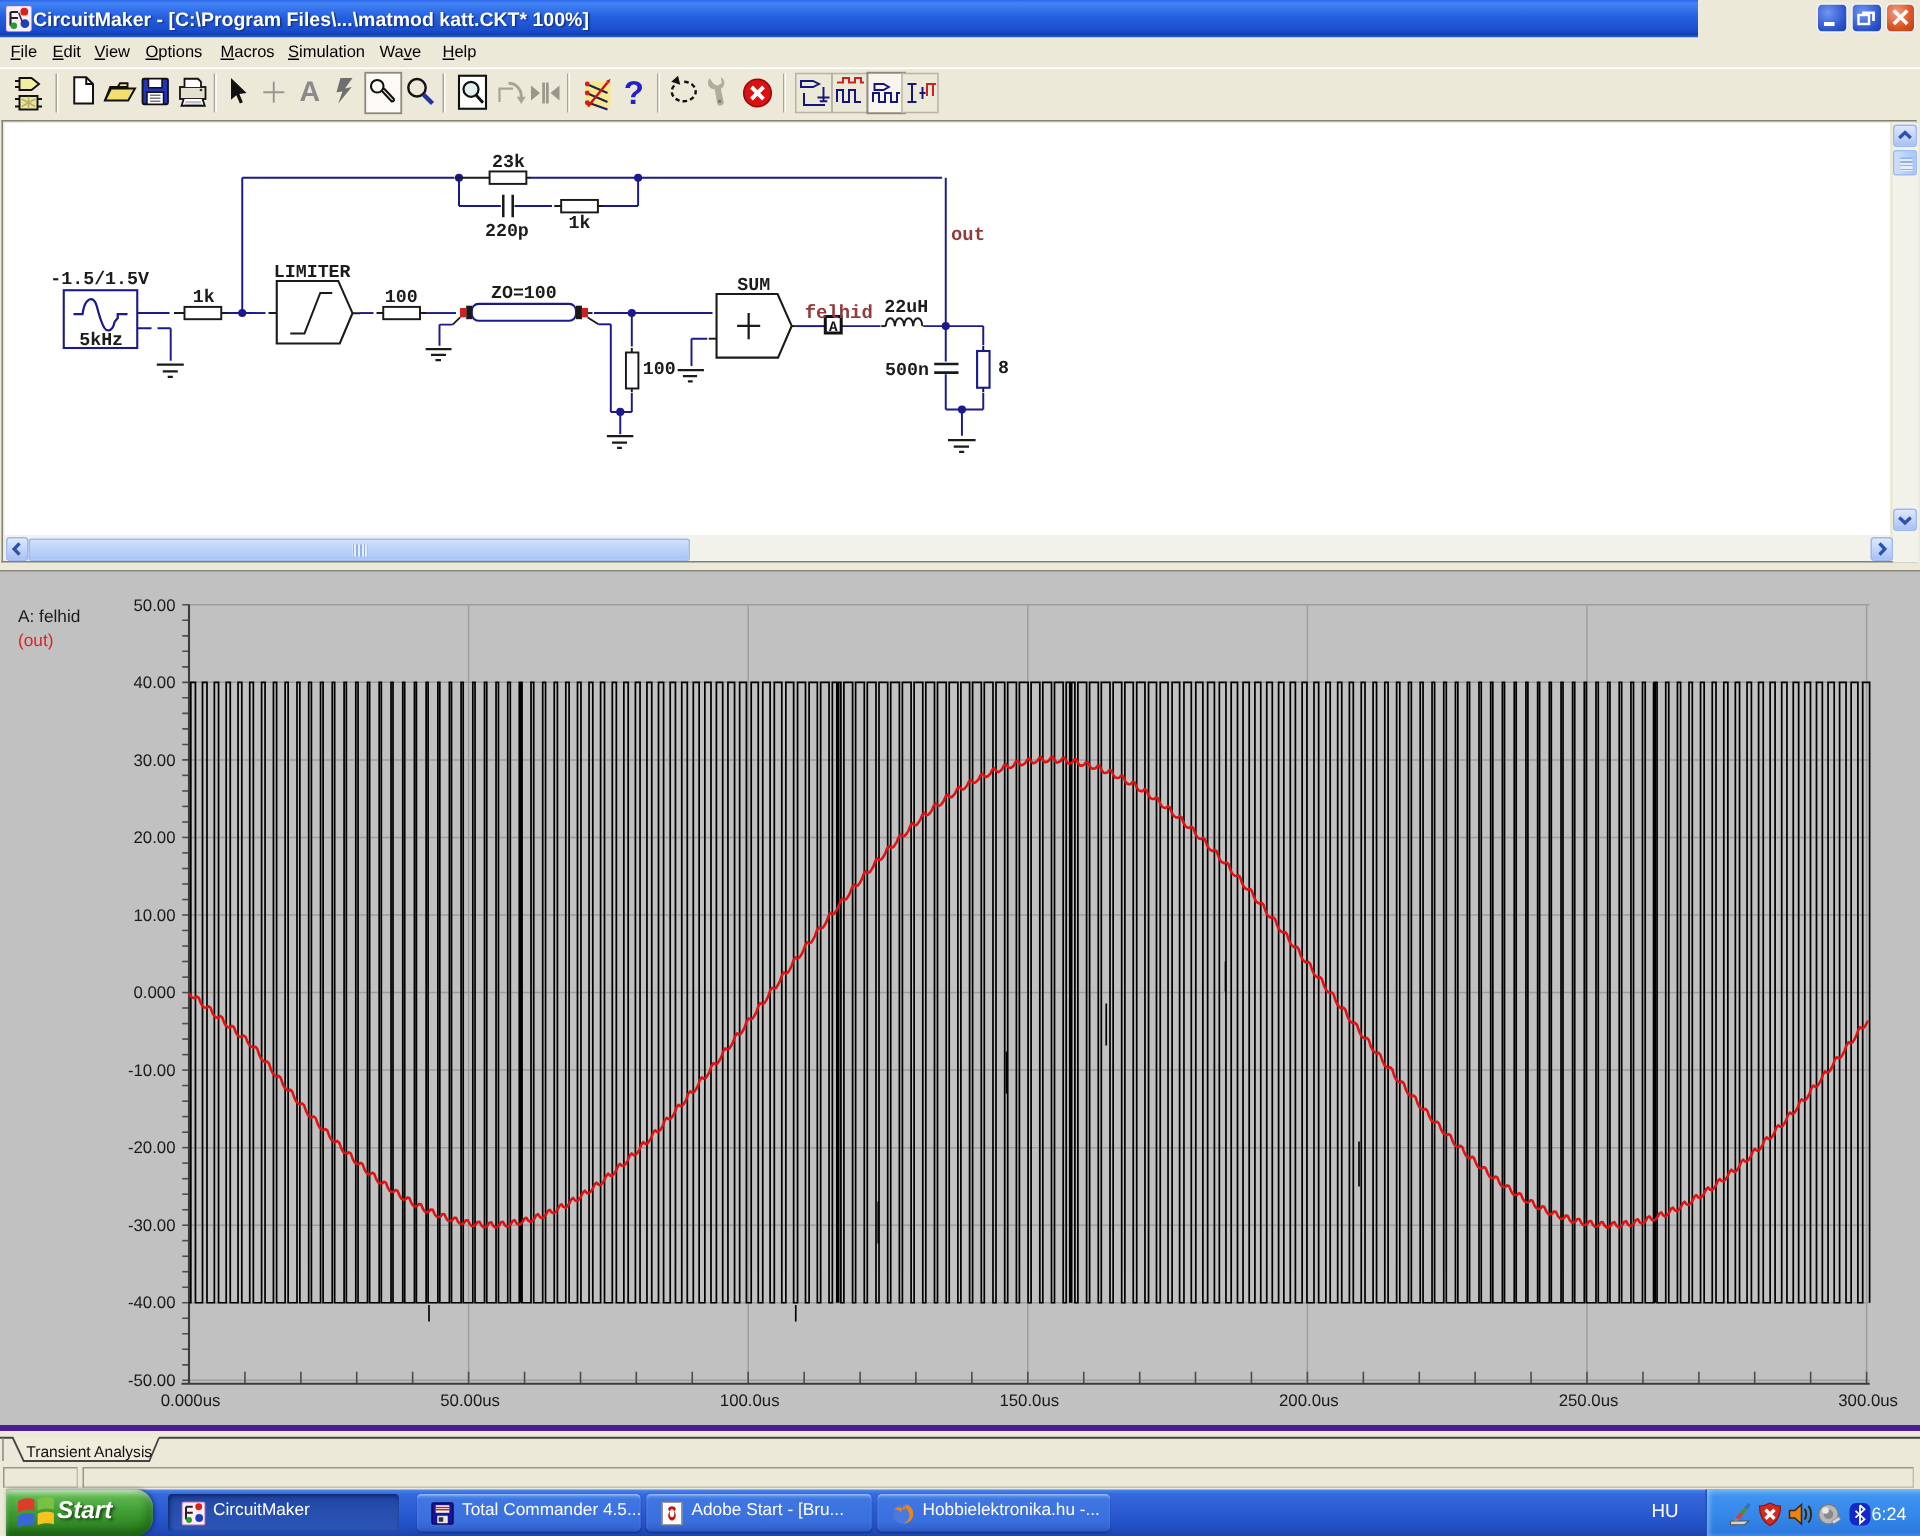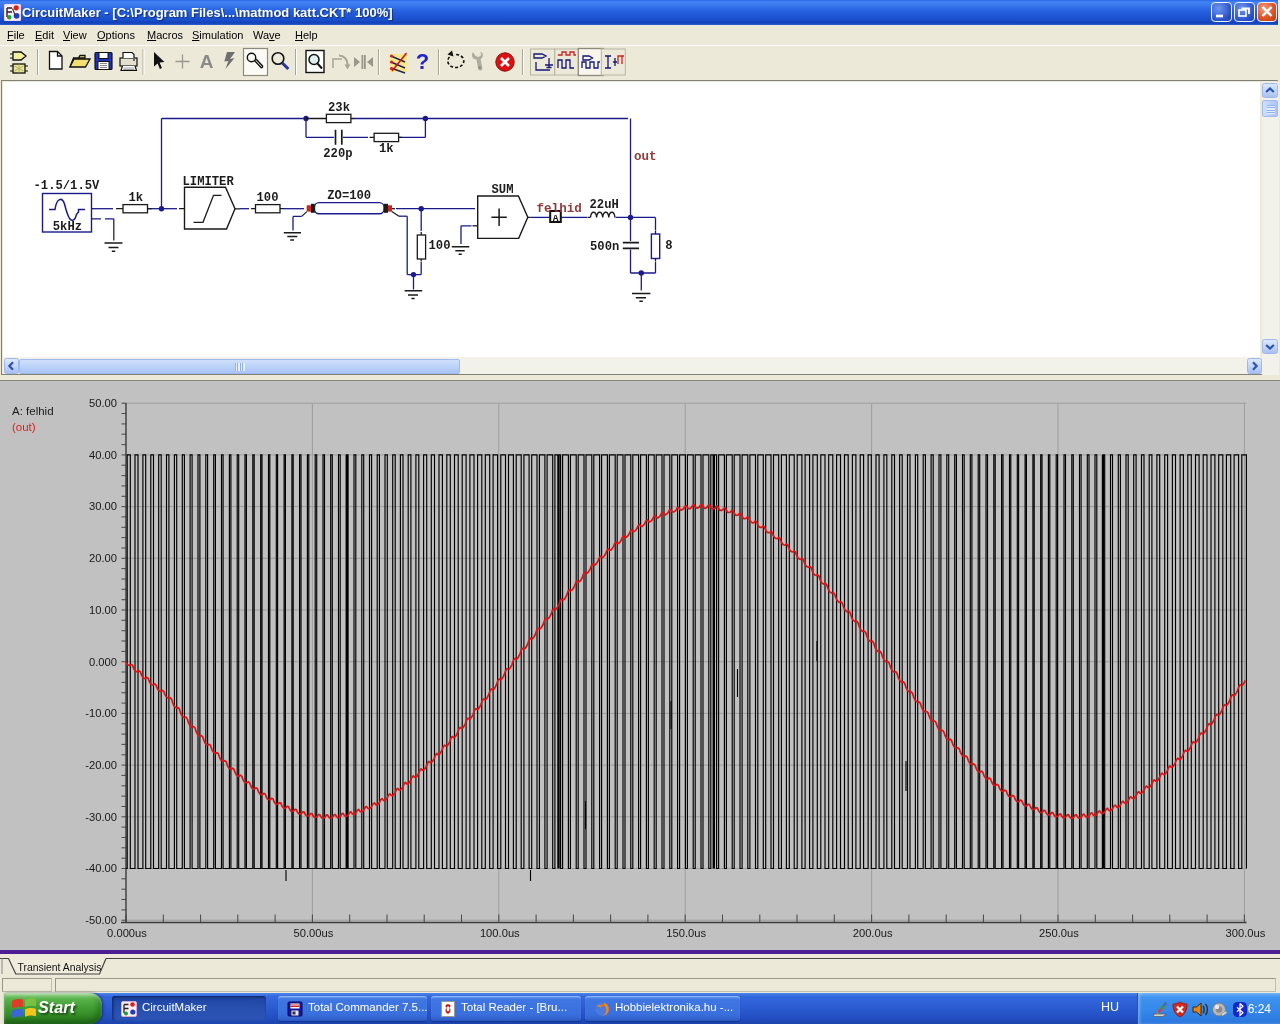--- a/index.html
+++ b/index.html
@@ -1,17 +1,17 @@
 <!DOCTYPE html>
 <html><head><meta charset="utf-8"><style>
 html,body{margin:0;padding:0;width:1280px;height:1024px;overflow:hidden;
 font-family:"Liberation Sans",sans-serif;background:#ece9d8;}
 *{box-sizing:border-box}
 .abs{position:absolute}
-#titlebar{position:absolute;left:0;top:0;width:1278px;height:25px;
+#titlebar{position:absolute;left:0;top:0;width:1132px;height:25px;
 background:linear-gradient(180deg,#2a67e8 0,#4483f4 8%,#2560e0 45%,#1a4ecb 80%,#123f B8 92%,#2a62d8 100%);
 background:linear-gradient(180deg,#2a67e8 0,#4483f4 8%,#2560e0 45%,#1a4ecb 80%,#1240b8 92%,#2a62d8 100%);padding-left:34px;}
 #title-text{position:absolute;left:22px;top:5px;color:#fff;font-size:13px;font-weight:bold;
 letter-spacing:0;text-shadow:1px 1px 1px #10307c;white-space:nowrap}
 .wbtn{position:absolute;top:2px;width:20.5px;height:20px;border-radius:4px;border:1.2px solid #eef3ff;}
 #btn-min{left:1211px;background:radial-gradient(circle at 35% 30%,#6f96ef,#2a50c8 70%,#1c3cae)}
 #btn-max{left:1234px;background:radial-gradient(circle at 35% 30%,#6f96ef,#2a50c8 70%,#1c3cae)}
 #btn-close{left:1256.5px;background:radial-gradient(circle at 35% 30%,#f2a188,#dd5626 55%,#b83a10)}
 #menubar{position:absolute;left:0;top:25px;width:1280px;height:20px;background:#ece9d8;font-size:11px;color:#000}
 #menubar span{position:absolute;top:4px}
@@ -533,29 +533,29 @@
   <span class="tbtext">CircuitMaker</span>
  </div>
  <div class="taskbtn tb-norm" style="left:274px;width:149px">
   <svg class="tbicon" viewBox="0 0 16 16">
         <rect x="1" y="1" width="14" height="14" rx="1" fill="#16169a" stroke="#0a0a60"></rect>
         <rect x="3.5" y="2.5" width="9" height="5" fill="#fff"></rect>
         <path d="M3.5 4 h9 M3.5 5.5 h9" stroke="#cc2222" stroke-width="1"></path>
         <rect x="4.5" y="9.5" width="7" height="5" fill="#e8e8e8"></rect>
         <rect x="5.5" y="10.5" width="3" height="3" fill="#333"></rect>
       </svg>
-  <span class="tbtext">Total Commander 7.5...</span>
+  <span class="tbtext">Total Commander 4.5...</span>
  </div>
  <div class="taskbtn tb-norm" style="left:427px;width:150px">
   <svg class="tbicon" viewBox="0 0 16 16">
         <rect x="1.5" y="0.5" width="13" height="15" fill="#fff" stroke="#999"></rect>
         <path d="M8 3.2 C5.2 3.2 4.8 5.8 6.6 6.6 C4.4 8.8 5.8 12.4 8 12.8 C10.2 12.4 11.6 8.8 9.4 6.6 C11.2 5.8 10.8 3.2 8 3.2 Z" fill="#cc1111"></path>
         <ellipse cx="8" cy="7.8" rx="1.5" ry="2.6" fill="#fff"></ellipse>
       </svg>
-  <span class="tbtext">Total Reader - [Bru...</span>
+  <span class="tbtext">Adobe Start - [Bru...</span>
  </div>
  <div class="taskbtn tb-norm" style="left:581px;width:155px">
   <svg class="tbicon" viewBox="0 0 16 16">
         <circle cx="8" cy="8.2" r="6.6" fill="#4a7ae0"></circle>
         <path d="M2.2 4.5 C5 3.5 7 4 8.5 5.5 C10 4.5 10.5 3 9.5 1.8 C12.5 2.2 15 4.8 14.8 8.5 C14.6 12 12 14.6 8.5 14.8 C12.2 13 12.8 9.5 11.8 7 C11 5 9.8 4.2 9.3 3.2 C7.5 3.8 6.8 5.2 7.2 6.8 C5.5 6.2 3.5 5 2.2 4.5 Z" fill="#f08418"></path>
       </svg>
   <span class="tbtext">Hobbielektronika.hu -...</span>
  </div>
  <div id="hu">HU</div>
  <div id="tray">

